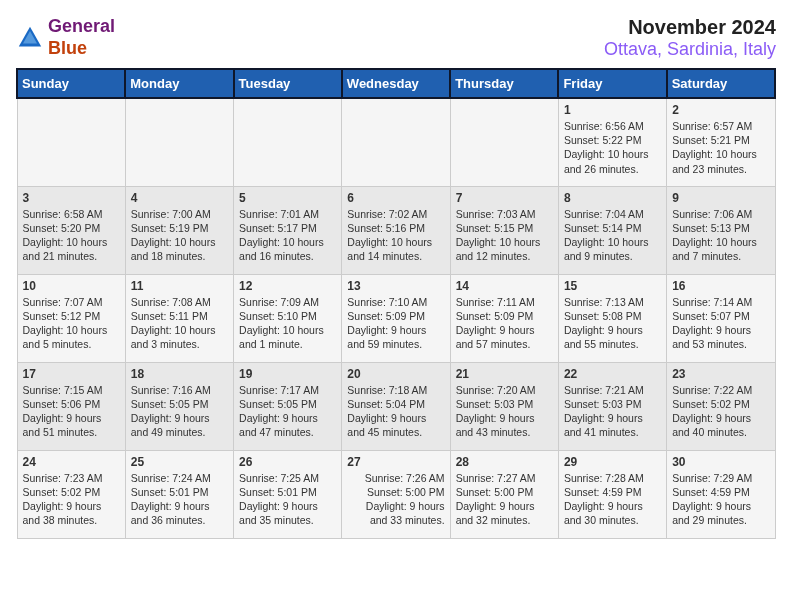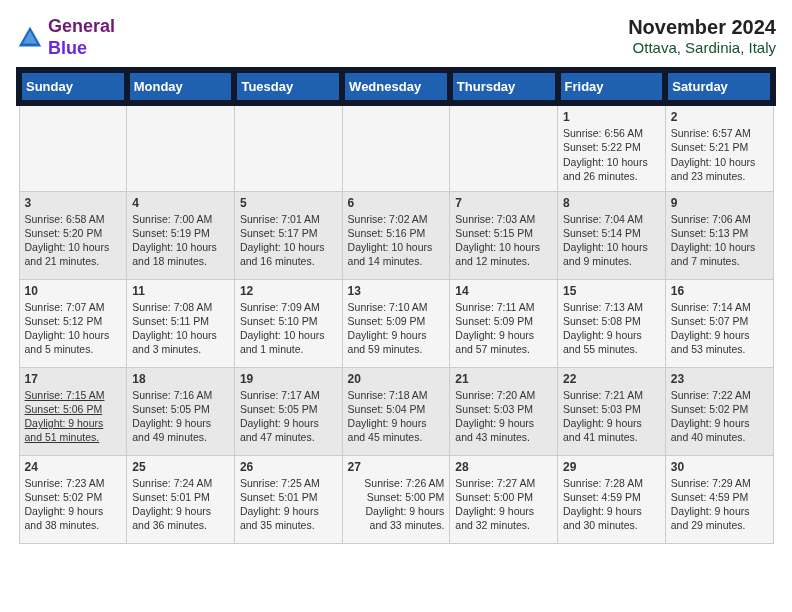--- a/index.html
+++ b/index.html
@@ -20,50 +20,50 @@
       display: flex;
       align-items: center;
       gap: 4px;
     }
     .logo-text {
       font-size: 18px;
       font-weight: bold;
       line-height: 1.2;
     }
     .logo-text .general { color: #701a75; }
-    .logo-text .blue { color: #6d28d9; }
+    .logo-text .blue { color: #c2410c; }
     .logo-icon {
       width: 28px;
       height: 28px;
     }
     .title-area {
       text-align: right;
     }
     .month-title {
       font-size: 20px;
       font-weight: bold;
       color: #222;
     }
     .location {
-      font-size: 15px;
-      color: #14532d;
+      font-size: 18px;
+      color: #8b5cf6;
     }
     table {
       width: 100%;
       border-collapse: collapse;
       table-layout: fixed;
     }
     thead th {
       background-color: #2060b0;
       color: #fff;
       font-size: 13px;
       font-weight: bold;
       padding: 6px 4px;
       text-align: left;
-      border: 6px solid #0f172a;
+      border: 2px solid #0f172a;
     }
     tbody td {
       border: 1px solid #ccc;
       vertical-align: top;
       padding: 4px 5px;
       font-size: 10.5px;
       color: #333;
       min-height: 80px;
       height: 88px;
     }
@@ -235,21 +235,21 @@
           <span class="day-number">16</span>
           <div class="cell-content" style="white-space: pre-wrap;">Sunrise: 7:14 AM
 Sunset: 5:07 PM
 Daylight: 9 hours
 and 53 minutes.</div>
         </td>
       </tr>
       <tr>
         <td>
           <span class="day-number">17</span>
-          <div class="cell-content" style="white-space: pre-wrap; text-decoration: underline;">Sunrise: 7:15 AM
+          <div class="cell-content" style="white-space: pre-wrap;">Sunrise: 7:15 AM
 Sunset: 5:06 PM
 Daylight: 9 hours
 and 51 minutes.</div>
         </td>
         <td>
           <span class="day-number">18</span>
           <div class="cell-content" style="white-space: pre-wrap;">Sunrise: 7:16 AM
 Sunset: 5:05 PM
 Daylight: 9 hours
 and 49 minutes.</div>

